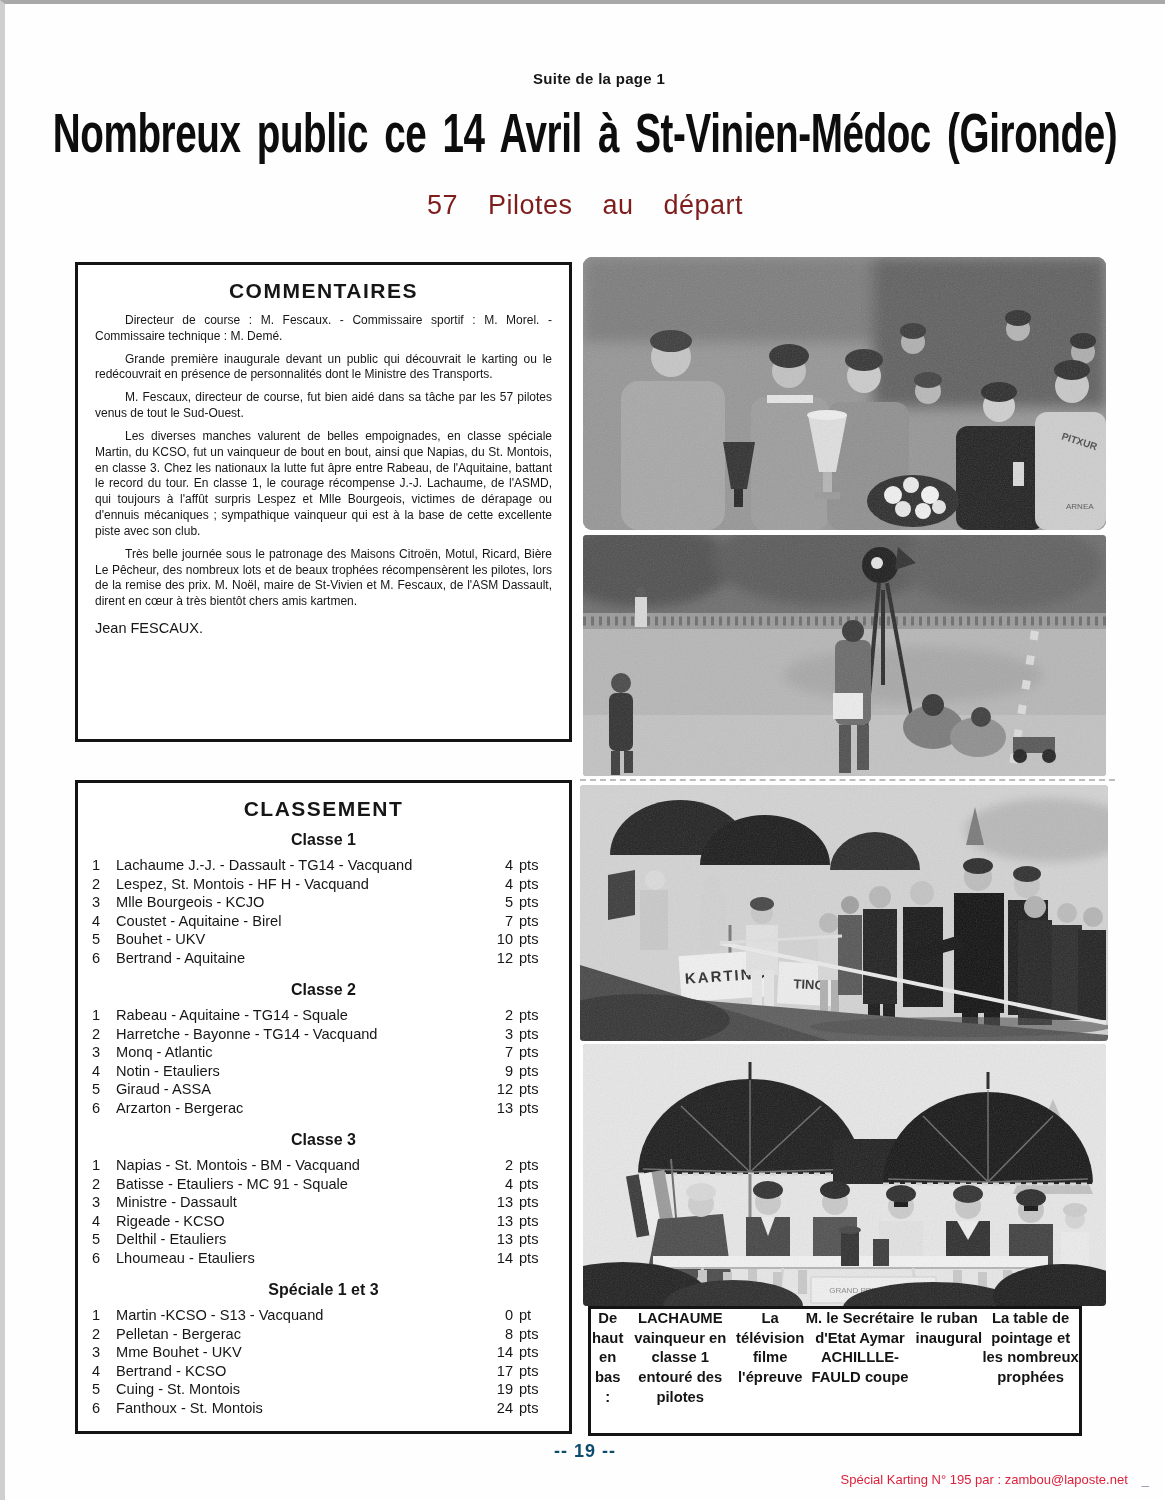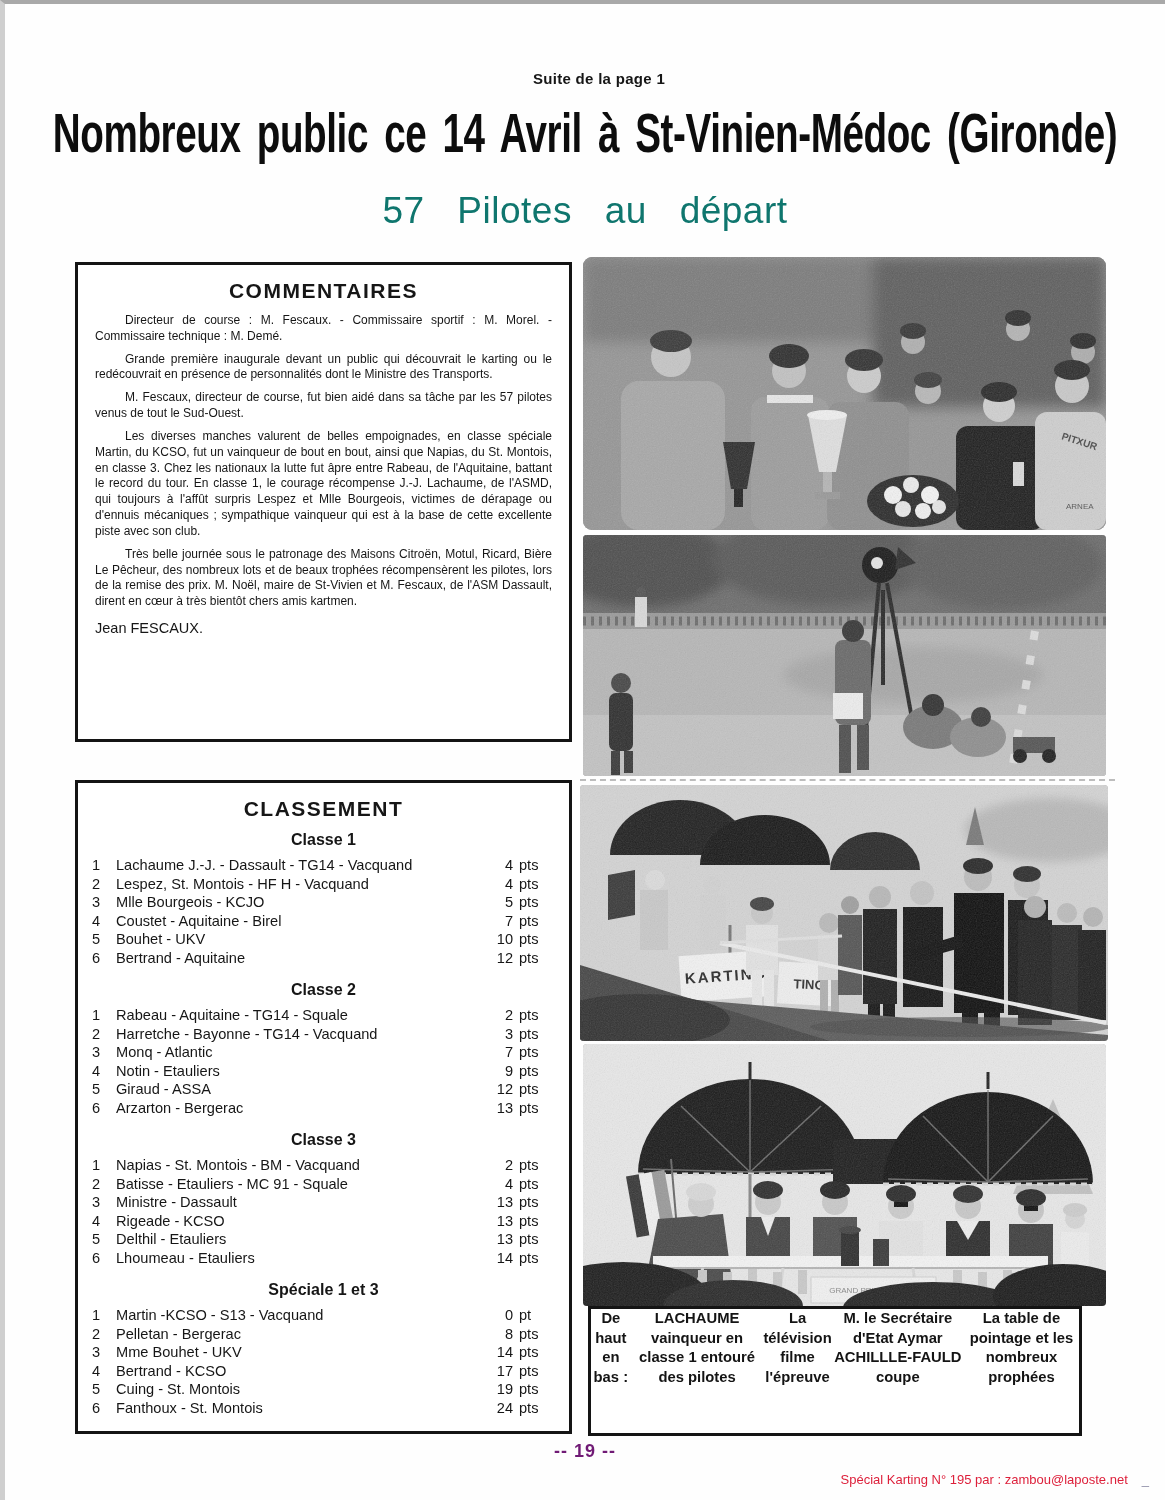--- a/index.html
+++ b/index.html
@@ -8,21 +8,21 @@
     font-family:"Liberation Sans","DejaVu Sans",sans-serif; color:#161616;
     border-top:4px solid #a9a9a9; border-left:5px solid #cfcfcf; box-sizing:border-box;
     overflow:hidden;
   }
   .suite{position:absolute; top:66px; left:14px; width:100%; text-align:center;
     font-size:15px; font-weight:700; letter-spacing:.3px;}
   .headline{position:absolute; top:96px; left:50%; margin:0; white-space:nowrap;
     font-size:46px; font-weight:700; word-spacing:7px; letter-spacing:-.5px;
     transform:translateX(-50%) scale(.84,1.2); transform-origin:center top; color:#0d0d0d;}
   .subheadline{position:absolute; top:186px; left:0; width:100%; margin:0; text-align:center;
-    font-weight:400; font-size:37px; word-spacing:22px; letter-spacing:.5px; color:#0f766e;}
+    font-weight:400; font-size:27px; word-spacing:22px; letter-spacing:.5px; color:#7f1d1d;}
 
   .box{position:absolute; left:70px; width:497px; border:3px solid #141414;
     box-sizing:border-box; background:#fff;}
   .commentaires{top:258px; height:480px; padding:12px 17px 8px; overflow:hidden;}
   .box-title{text-align:center; font-size:21px; font-weight:700; letter-spacing:1.5px; margin:2px 0 10px;}
   .para{margin:7px 0 7px; text-align:justify; text-indent:30px; font-size:12px; line-height:1.32;}
   .signature{padding-right:34px; font-size:14.5px; font-weight:400; margin-top:10px;}
 
   .classement{top:776px; height:654px; padding:12px 14px; overflow:hidden;}
   .section-heading{text-align:center; font-weight:700; font-size:16px; margin:14px 0 7px;}
@@ -42,21 +42,21 @@
 
   .artifact{position:absolute; top:775px; left:575px; width:535px; height:0;
     border-top:2px dashed #a8a8a8; opacity:.75;}
 
   .caption-box{position:absolute; left:583px; top:1302px; width:494px; height:130px;
     border:3px solid #141414; box-sizing:border-box; background:#fff;
     display:flex; flex-direction:row; justify-content:center;
     text-align:center; font-weight:700; font-size:14.8px; line-height:1.33; color:#141414;}
 
   .page-number{position:absolute; top:1437px; left:0; width:100%; text-align:center;
-    font-weight:700; font-size:18px; letter-spacing:1px; color:#701a75;}
+    font-weight:700; font-size:18px; letter-spacing:1px; color:#0c4a6e;}
   .credit{position:absolute; top:1468px; right:16px; font-size:13px; color:#dd1f3a;}
   .credit .mark{color:#8d8da6; padding-left:14px;}
 </style>
 </head>
 <body>
 
 <div class="page">
 
   <div class="suite">Suite de la page 1</div>
   <h1 class="headline">Nombreux public ce 14 Avril à St-Vinien-Médoc (Gironde)</h1>
@@ -546,20 +546,21 @@
       </g>
       <rect width="523" height="262" filter="url(#n4)" opacity="0.20"></rect>
     </svg>
   </div>
 
   <div class="caption-box">
     <div>De haut en bas :</div>
     <div>LACHAUME vainqueur en classe 1 entouré des pilotes</div>
     <div>La télévision filme l'épreuve</div>
     <div>M. le Secrétaire d'Etat Aymar ACHILLLE-FAULD coupe</div>
+    <div>le ruban inaugural</div>
     <div>La table de pointage et les nombreux prophées</div>
   </div>
 
   <div class="page-number">-- 19 --</div>
   <div class="credit">
     <span>Spécial Karting N° 195 par :  zambou@laposte.net</span><span class="mark">_</span>
   </div>
 
 </div>
 

